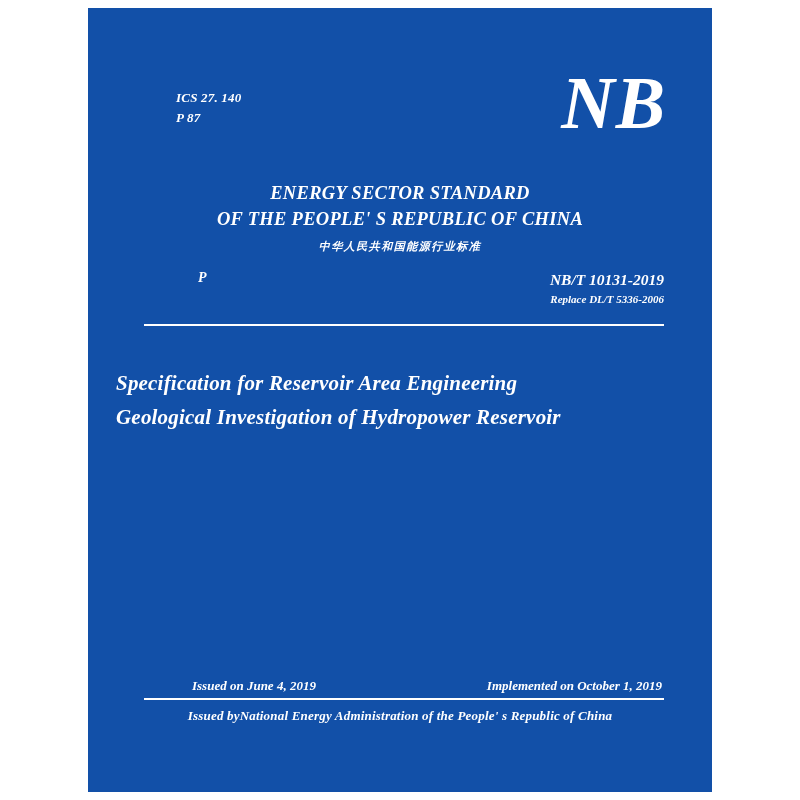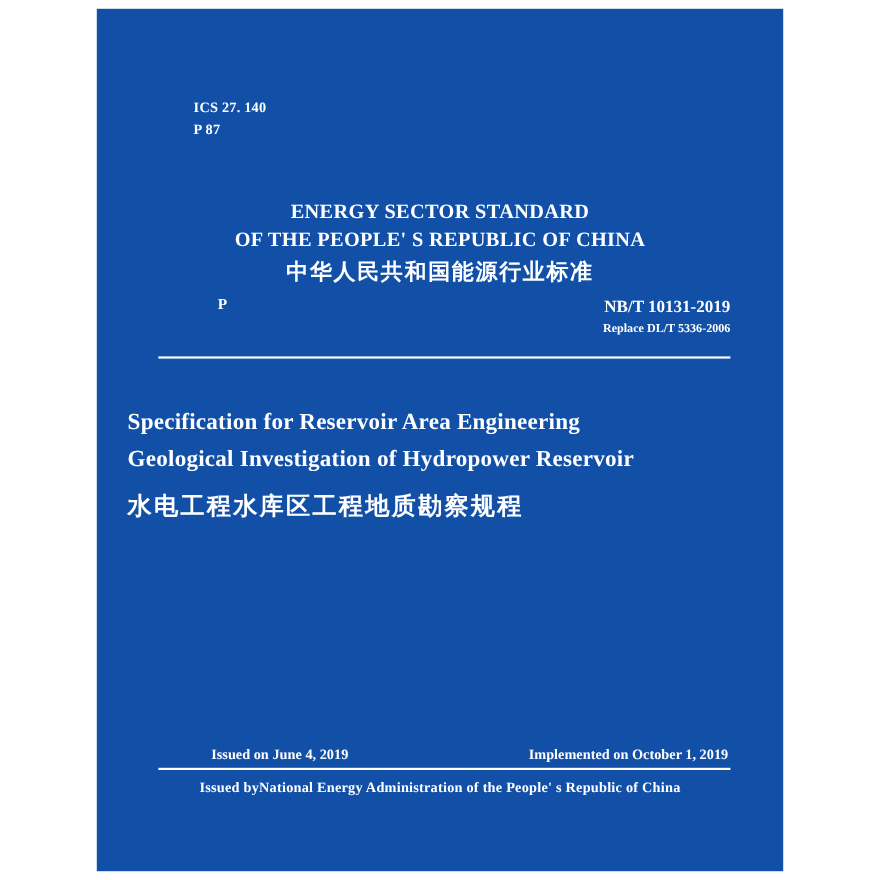--- a/index.html
+++ b/index.html
@@ -21,20 +21,21 @@
   }
   .cover {
     position: absolute;
     left: 88px;
     top: 8px;
     width: 624px;
     height: 784px;
     background: #1250a8;
     color: #ffffff;
     box-sizing: border-box;
+    font-style: italic;
   }
   .ics-block {
     position: absolute;
     left: 88px;
     top: 80px;
     font-weight: bold;
     font-size: 13px;
     line-height: 20px;
     letter-spacing: 0.2px;
   }
@@ -59,21 +60,21 @@
   .title-block .l1,
   .title-block .l2 {
     font-weight: bold;
     font-size: 18.5px;
     line-height: 26px;
     letter-spacing: 0.3px;
   }
   .title-block .cn {
     font-family: "DejaVu Sans", sans-serif;
     font-weight: bold;
-    font-size: 20px;
+    font-size: 11px;
     line-height: 30px;
     letter-spacing: 1.5px;
   }
   .code-row {
     position: absolute;
     left: 0;
     right: 0;
     top: 262px;
     height: 50px;
   }
@@ -168,39 +169,39 @@
 <body>
 
 <div class="page">
   <div class="cover">
 
     <div class="ics-block">
       <div>ICS 27. 140</div>
       <div>P 87</div>
     </div>
 
+    <div class="nb-logo">NB</div>
 
     <div class="title-block">
       <div class="l1">ENERGY SECTOR STANDARD</div>
       <div class="l2">OF THE PEOPLE' S REPUBLIC OF CHINA</div>
       <div class="cn">中华人民共和国能源行业标准</div>
     </div>
 
     <div class="code-row">
       <div class="p-mark">P</div>
       <div class="std-no">NB/T 10131-2019</div>
       <div class="replace">Replace DL/T 5336-2006</div>
     </div>
 
     <div class="rule rule-top"></div>
 
     <div class="main-title">
       <div class="en">Specification for Reservoir Area Engineering</div>
       <div class="en">Geological Investigation of Hydropower Reservoir</div>
-      <div class="cn">水电工程水库区工程地质勘察规程</div>
     </div>
 
     <div class="dates">
       <div class="issued">Issued on June 4, 2019</div>
       <div class="implemented">Implemented on October 1, 2019</div>
     </div>
 
     <div class="rule rule-bottom"></div>
 
     <div class="issuer">

